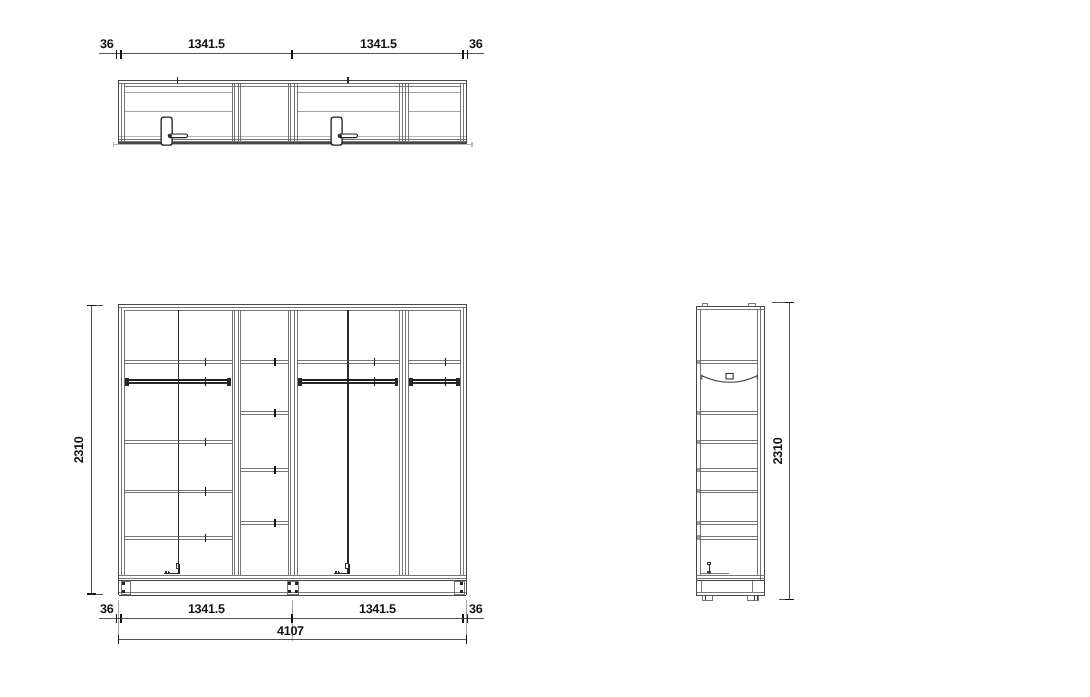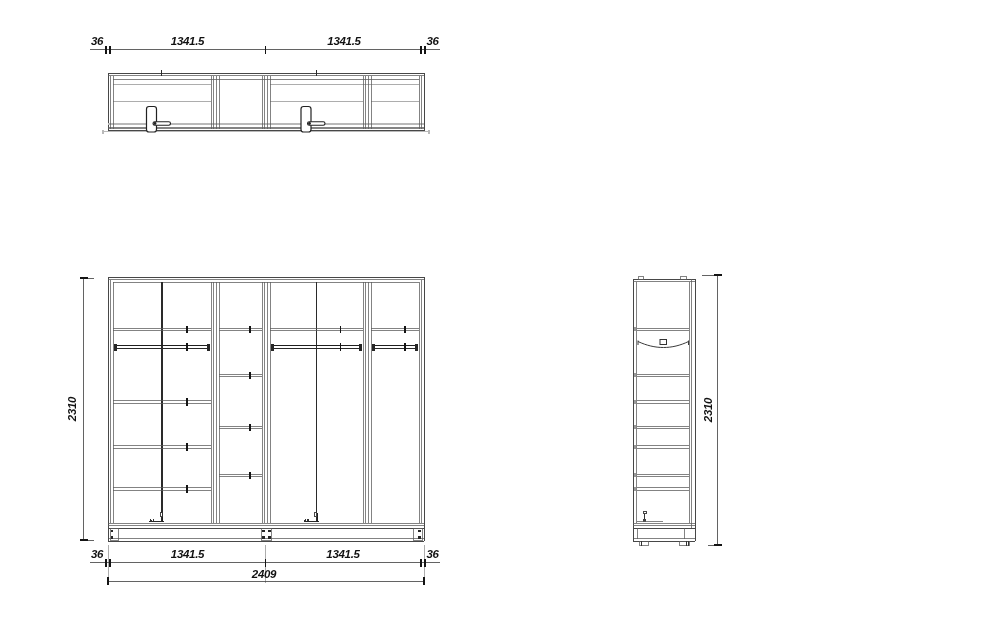--- a/index.html
+++ b/index.html
@@ -2,21 +2,21 @@
 <html style="--background: #ffffff; --line: #474747; --line-dark: #1f1f1f; --line-light: #b9b9b9; --text: #111111;"><head>
 <meta charset="utf-8">
 <style>
   :root{
     --background:#ffffff; --line:#474747; --line-dark:#1f1f1f;
     --line-light:#b9b9b9; --text:#111111;
   }
   html,body{margin:0;padding:0;background:var(--background);}
   #canvas{
     position:relative;width:991px;height:634px;background:var(--background);
-    font-family:"Liberation Sans", sans-serif;overflow:hidden;font-style:italic;
+    font-family:"Liberation Sans", sans-serif;overflow:hidden;
   }
   svg{position:absolute;left:0;top:0;}
   .crisp{shape-rendering:crispEdges;}
   .ln{stroke:var(--line);stroke-width:1;fill:none;}
   .thin{stroke:#5a5a5a;stroke-width:0.75;fill:none;}
   .faint{stroke:#8a8a8a;stroke-width:0.7;fill:none;}
   .lt{stroke:var(--line-light);stroke-width:1.1;fill:none;}
   .dark{stroke:var(--line-dark);stroke-width:1.4;fill:none;}
   .dk2{stroke:#2a2a2a;stroke-width:1.2;fill:none;}
   .dim{stroke:#3c3c3c;stroke-width:0.8;fill:none;}
@@ -330,15 +330,15 @@
 <div class="label" style="left:344px;top:41px;">1341.5</div>
 <div class="label" style="left:432.5px;top:41px;">36</div>
 
 <div class="label rot" style="left:72px;top:409px;">2310</div>
 <div class="label rot" style="left:708px;top:410px;">2310</div>
 
 <div class="label" style="left:97px;top:554px;">36</div>
 <div class="label" style="left:187.5px;top:554px;">1341.5</div>
 <div class="label" style="left:343px;top:554px;">1341.5</div>
 <div class="label" style="left:432.5px;top:554px;">36</div>
-<div class="label" style="left:264px;top:573.5px;">2409</div>
+<div class="label" style="left:264px;top:573.5px;">4107</div>
 
 </div>
 
 </body></html>

